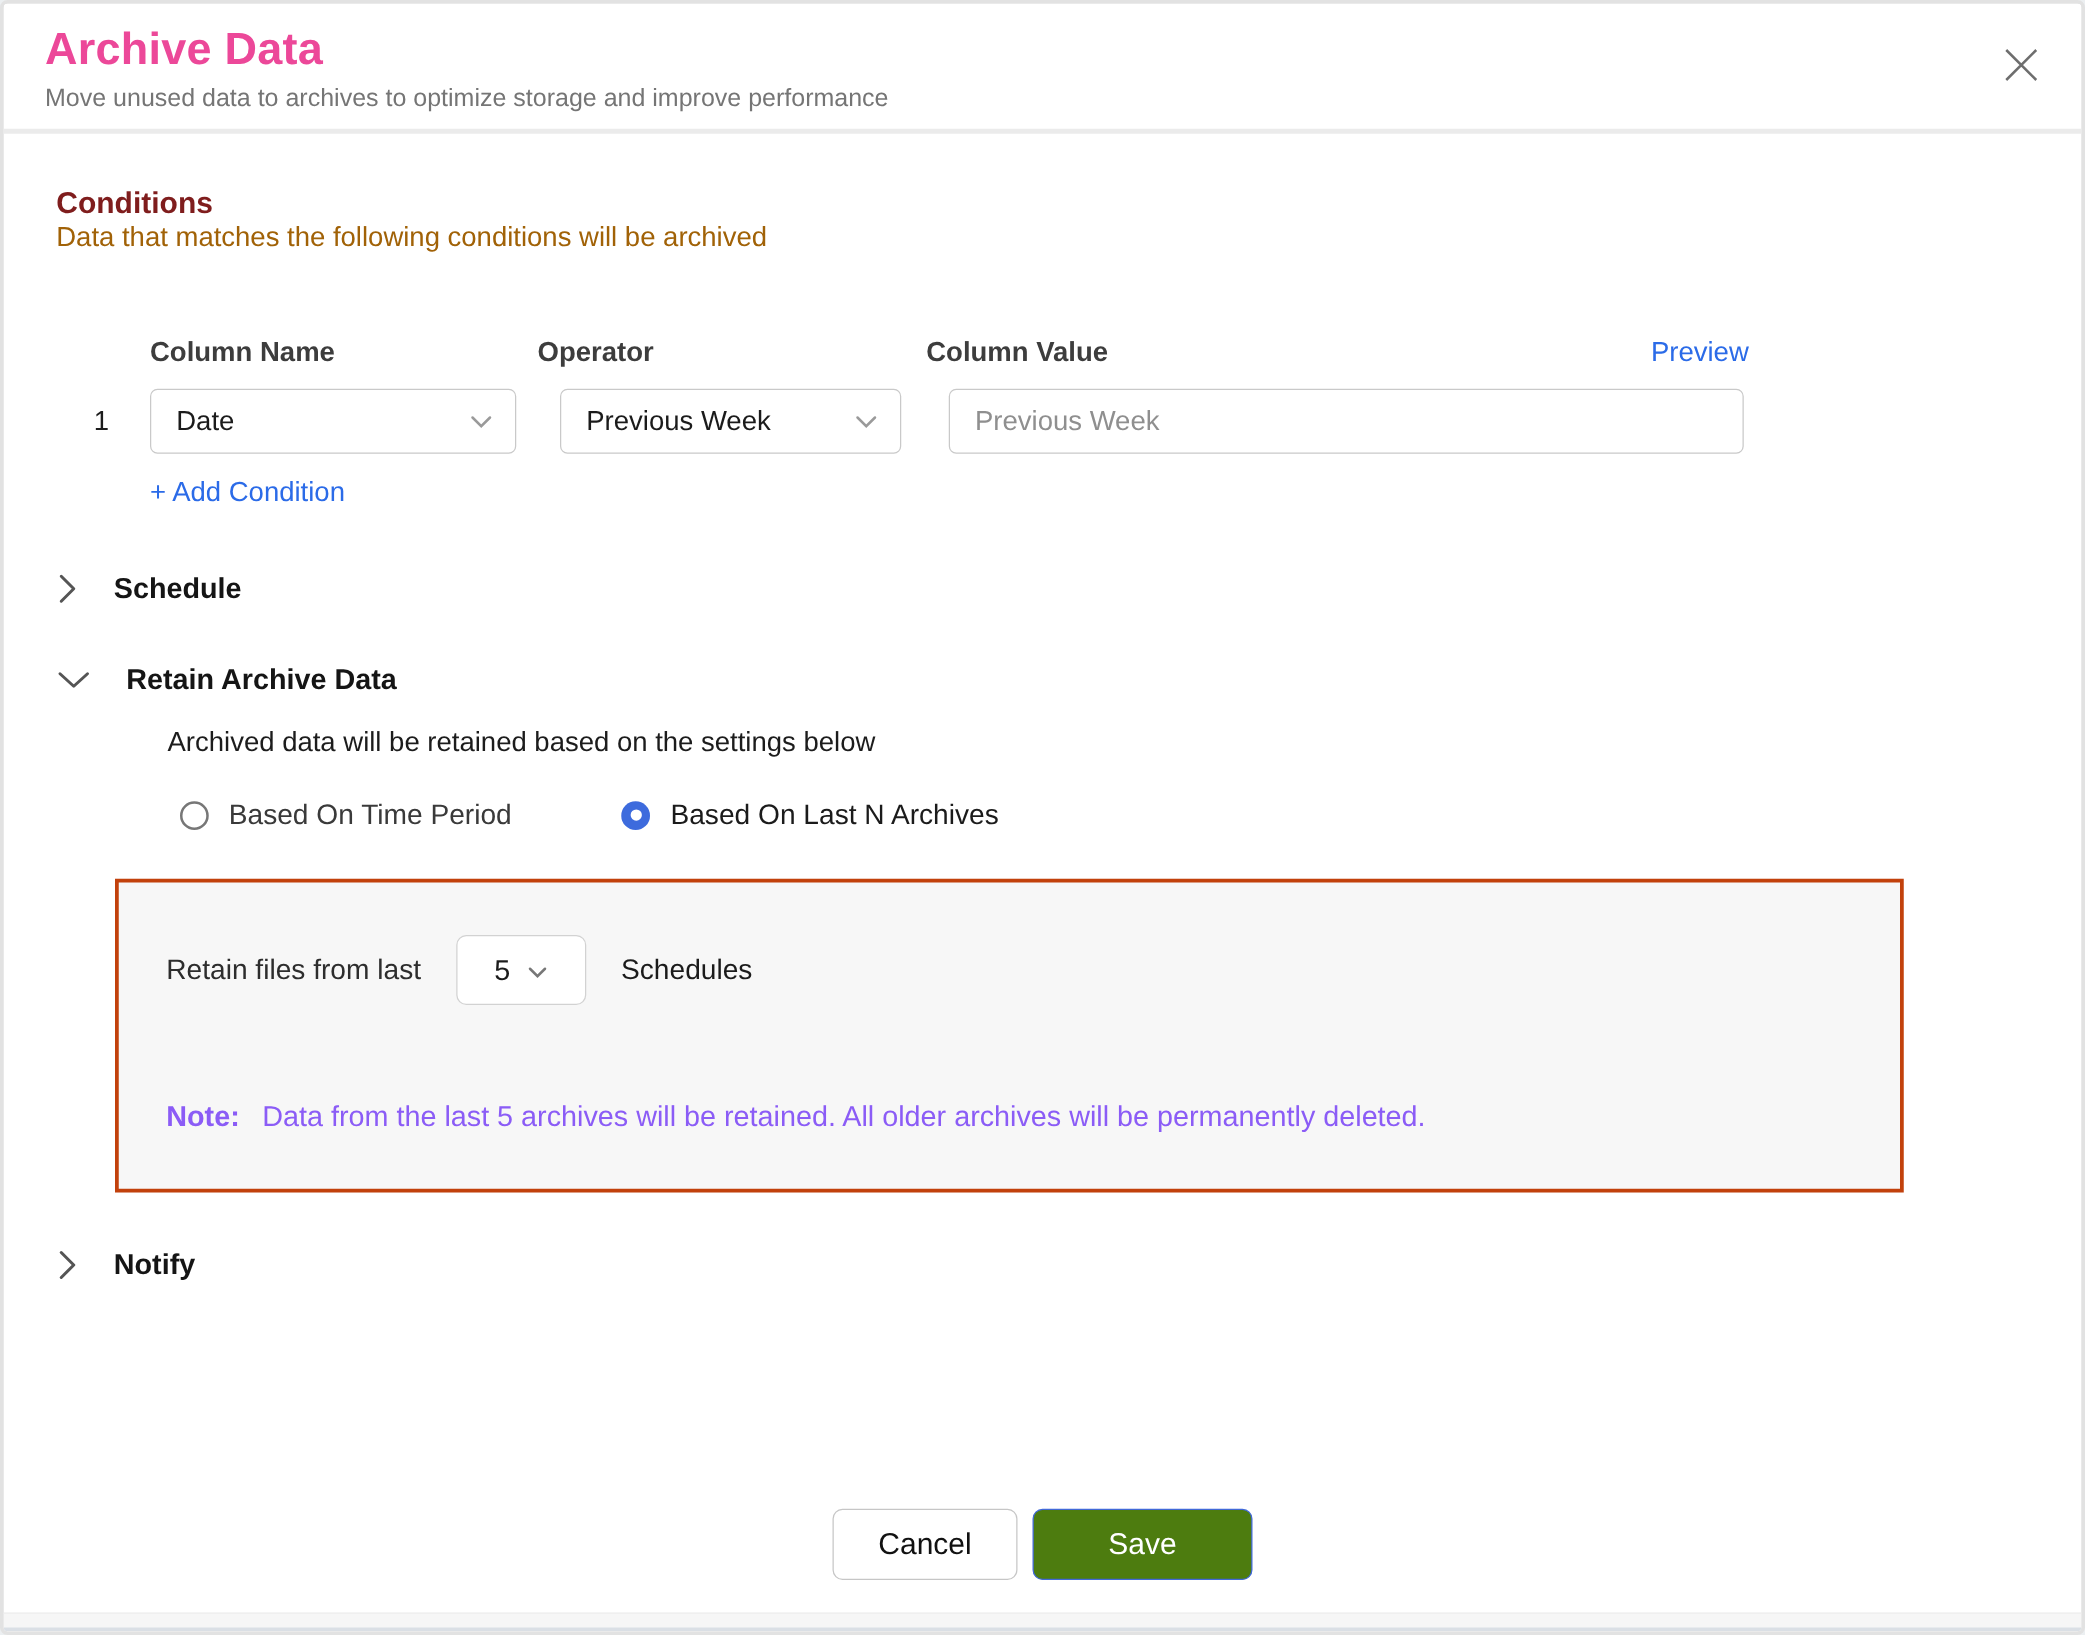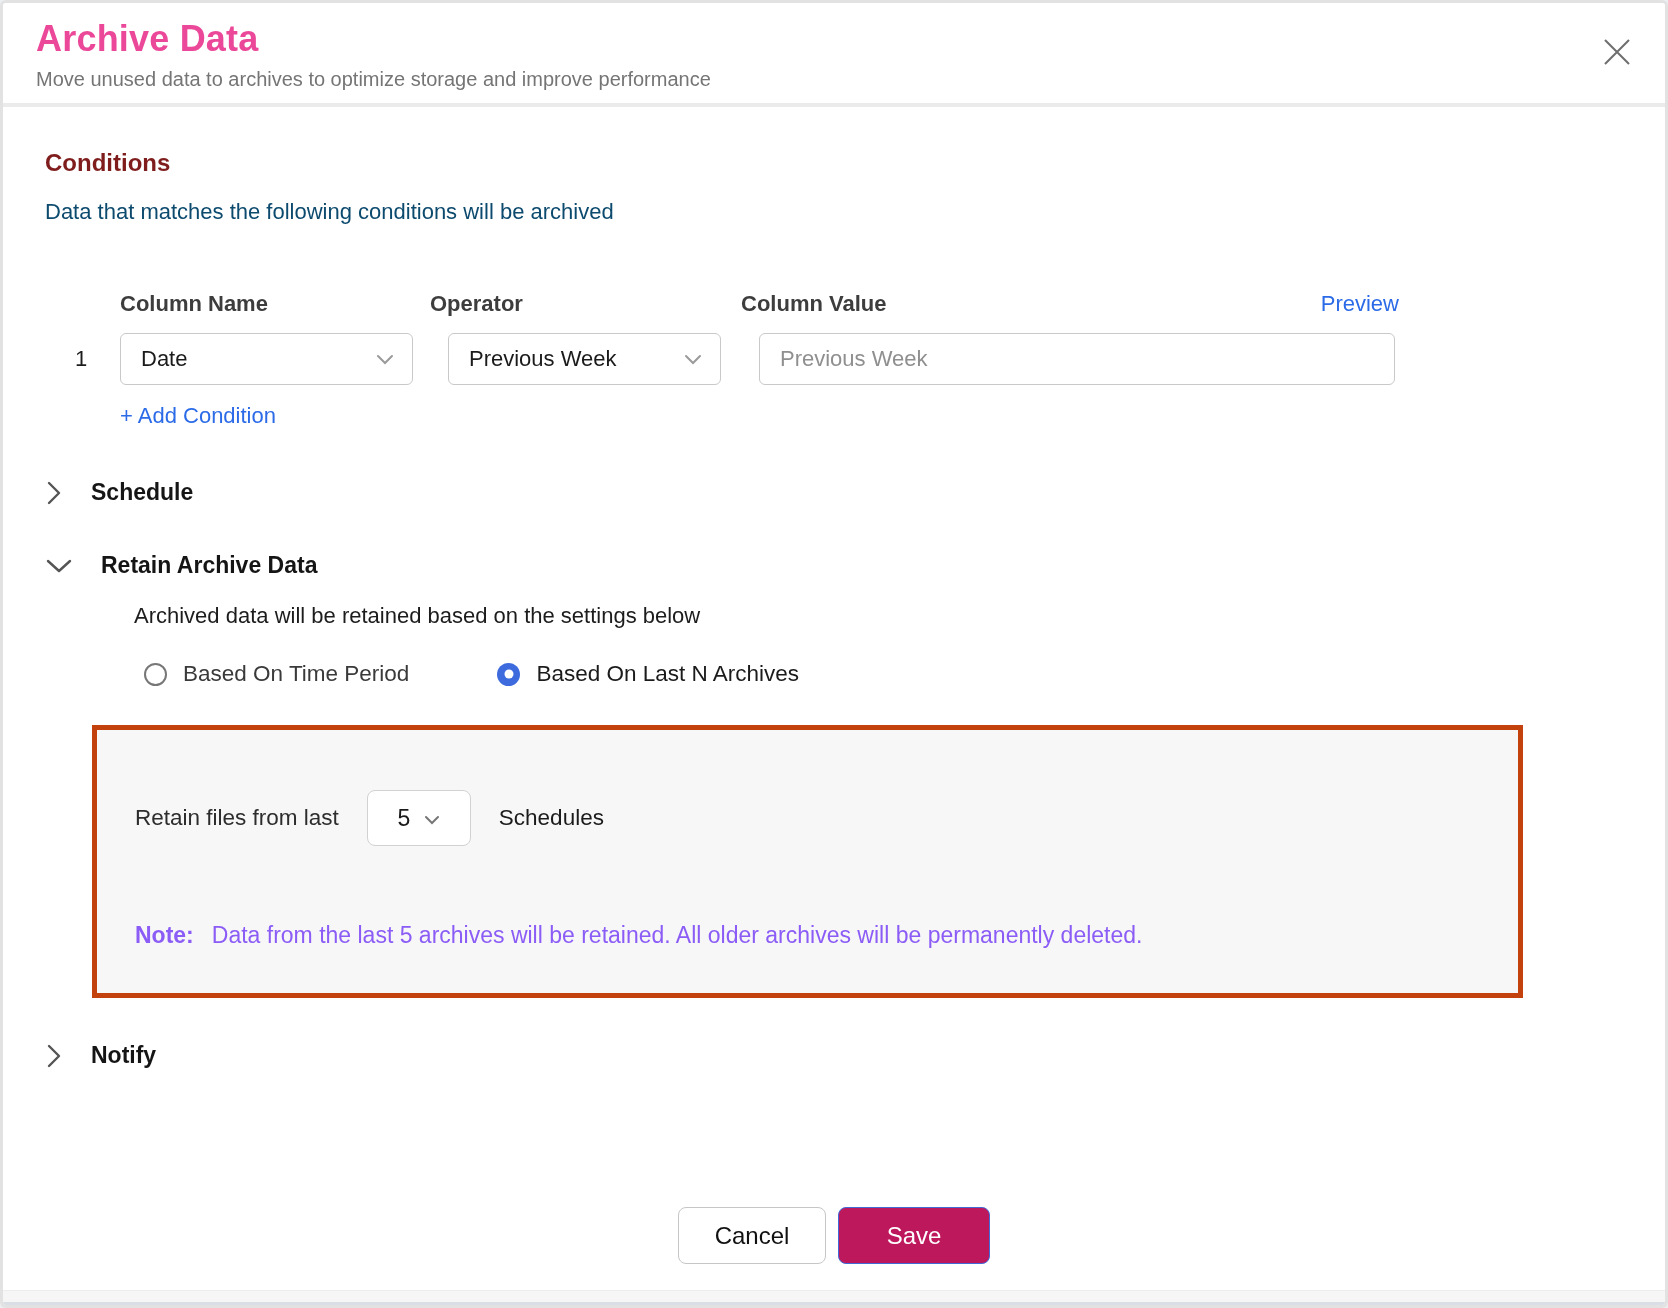--- a/index.html
+++ b/index.html
@@ -30,21 +30,21 @@
     position:absolute; right:28px; top:30px;
     width:40px; height:40px;
     display:flex; align-items:center; justify-content:center;
     cursor:pointer; background:none; border:none;
   }
 
   
   .modal-body { flex:1; padding:0 42px; display:flex; flex-direction:column; }
 
   .section-heading { margin-top:42px; font-size:24px; font-weight:700; color:#7f1d1d; }
-  .section-desc { margin-top:22px; font-size:22px; color:#0c4a6e; }
+  .section-desc { font-size:22px; color:#a16207; }
 
   
   .cond-headers { display:flex; align-items:flex-end; margin-top:66px; }
   .cond-headers .h { font-size:22px; font-weight:700; color:#3d3d3d; }
   .ch-spacer { width:75px; }
   .ch-name { width:310px; }
   .ch-op { width:311px; }
   .ch-val { flex:1; }
   .ch-preview { margin-right:224px; font-size:22px; font-weight:400; color:#2b6be8; cursor:pointer; }
 
@@ -84,22 +84,22 @@
     width:9px; height:9px; border-radius:50%; background:#fff;
   }
   .radio-label { font-size:22.5px; color:#3a3a3a; }
   .radio-item.selected .radio-label { color:#1b1b1b; }
 
   
   .retain-panel {
     margin:38px 0 0 47px;
     width:1431px;
     background:#f7f7f7;
-    border:5px solid #c2410c;
-    padding:60px 38px 44px 38px;
+    border:3px solid #c2410c;
+    padding:42px 38px 44px 38px;
   }
   .retain-line { display:flex; align-items:center; }
   .retain-prefix { font-size:22.5px; color:#2d2d2d; }
   .count-select {
     margin-left:28px;
     width:104px; height:56px;
     background:#fff; border:1px solid #d2d2d2; border-radius:8px;
     display:flex; align-items:center; justify-content:center; gap:14px;
     font-size:23px; color:#1b1b1b; cursor:pointer;
   }
@@ -107,21 +107,21 @@
   .note-line { margin-top:76px; font-size:23px; color:#8b5cf6; }
   .note-label { font-weight:700; margin-right:18px; }
 
   
   .footer { margin-top:auto; padding-bottom:26px; display:flex; justify-content:center; gap:12px; }
   .btn {
     height:57px; border-radius:8px; font-size:24px; cursor:pointer;
     font-family:"Liberation Sans","DejaVu Sans",sans-serif;
   }
   .btn-cancel { width:148px; background:#fff; border:1px solid #c6c6c6; color:#111; }
-  .btn-save { width:152px; background:#be185d; border:1px solid #4169d8; color:#fff; }
+  .btn-save { width:176px; background:#4d7c0f; border:1px solid #4169d8; color:#fff; }
 
   .bottom-strip { flex:0 0 15px; background:#f6f6f6; border-top:1px solid #ededed; box-shadow:inset 0 -3px 0 #dadfe5; }
 </style>
 </head>
 <body>
 
 <div class="page">
 
   <div class="modal-header">
     <div class="modal-title">Archive Data</div>

